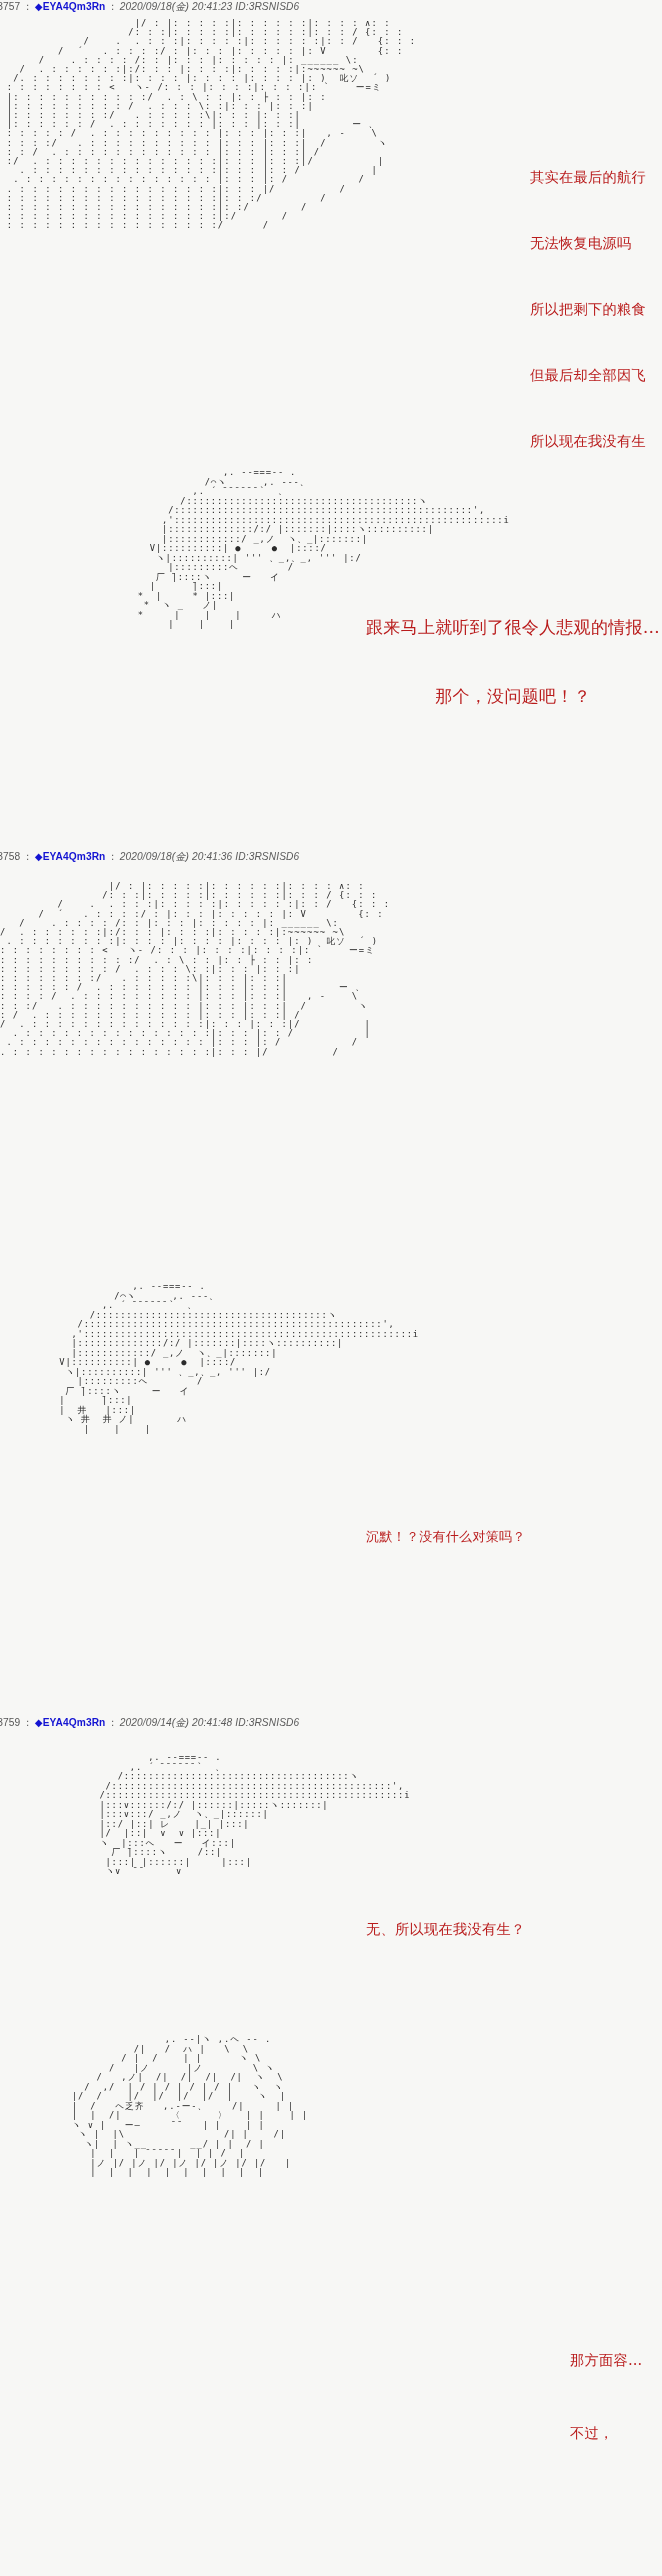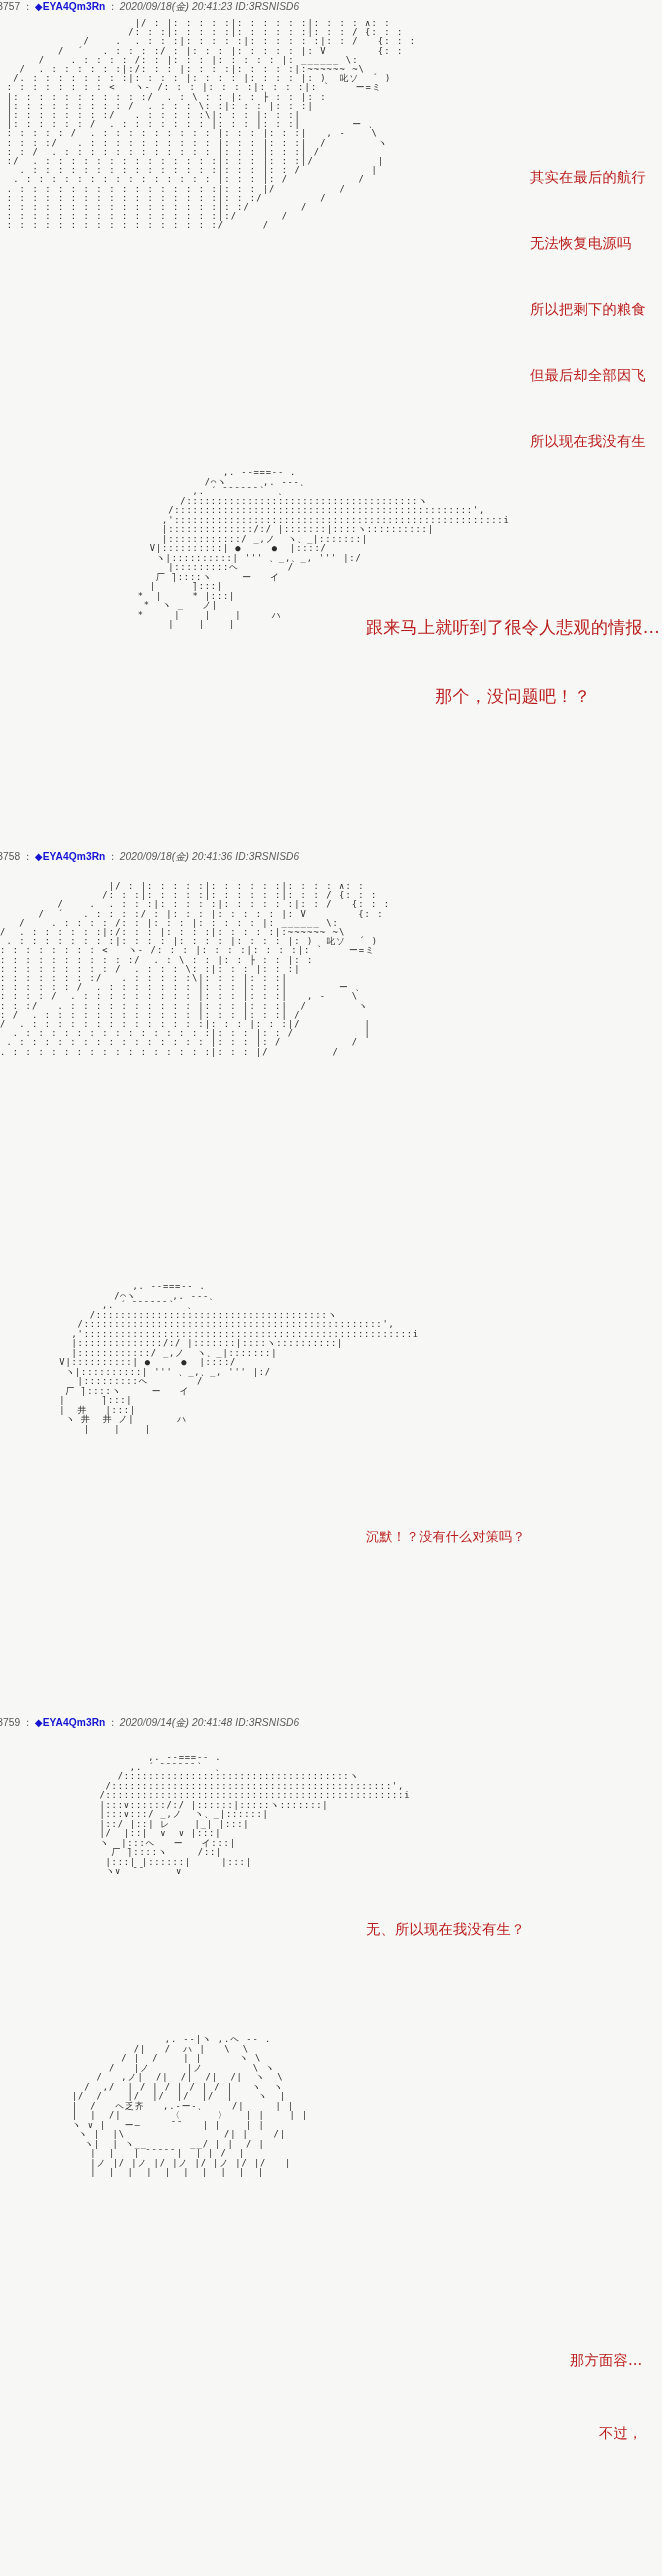--- a/index.html
+++ b/index.html
@@ -210,17 +210,17 @@
     |/  /    |/  |/  |/  |/  |    ヽ  |
     |  /   ヘ乏齐   ,.-ー-、    /|     | |
     |  |  /|        〈      〉   | |    | |
     ヽ ∨ |   ー―     ̄ ̄    | |    | |
      ヽ |  |\                /| |    /|
       ヽ|  | ヽ__       __/ | |  / |
        |  |   | ̄ ̄ ̄ ̄ ̄ |  | | /  |
        |ノ |/ |ノ |/ |ノ |/ |ノ |/ |/   |
        |  |  |  |  |  |  |  |  |  |</div>
 
-<div class="dialogue" style="top:2299px; left:570px; font-size:14.2px; line-height:24.4px;text-align:right;">
+<div class="dialogue" style="top:2299px; left:570px; font-size:14.2px; line-height:24.4px;">
   <div>那方面容…</div>
   <div>不过，</div>
 </div>
 
 
 </body></html>

